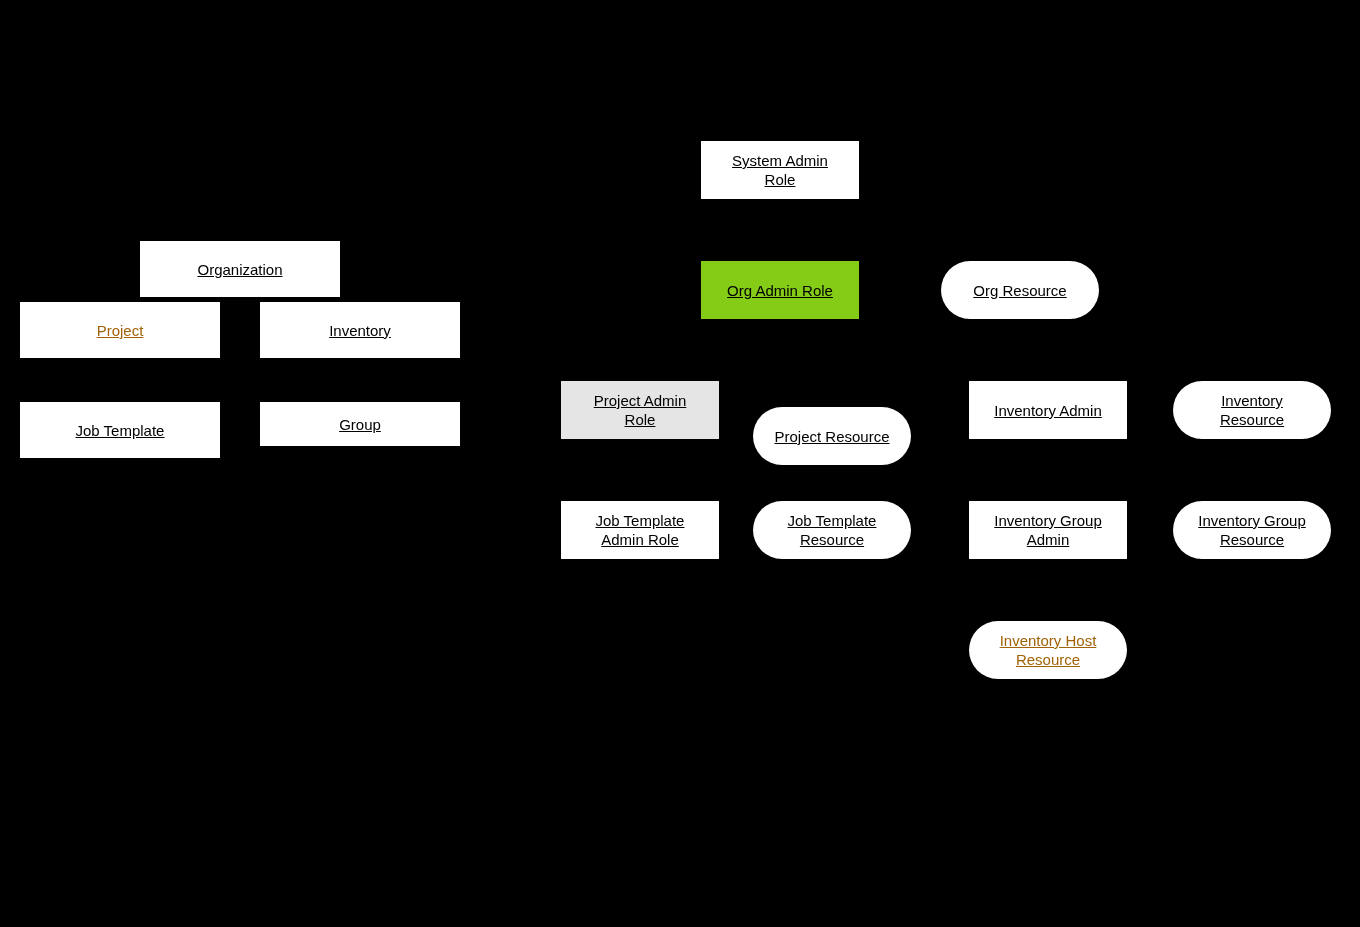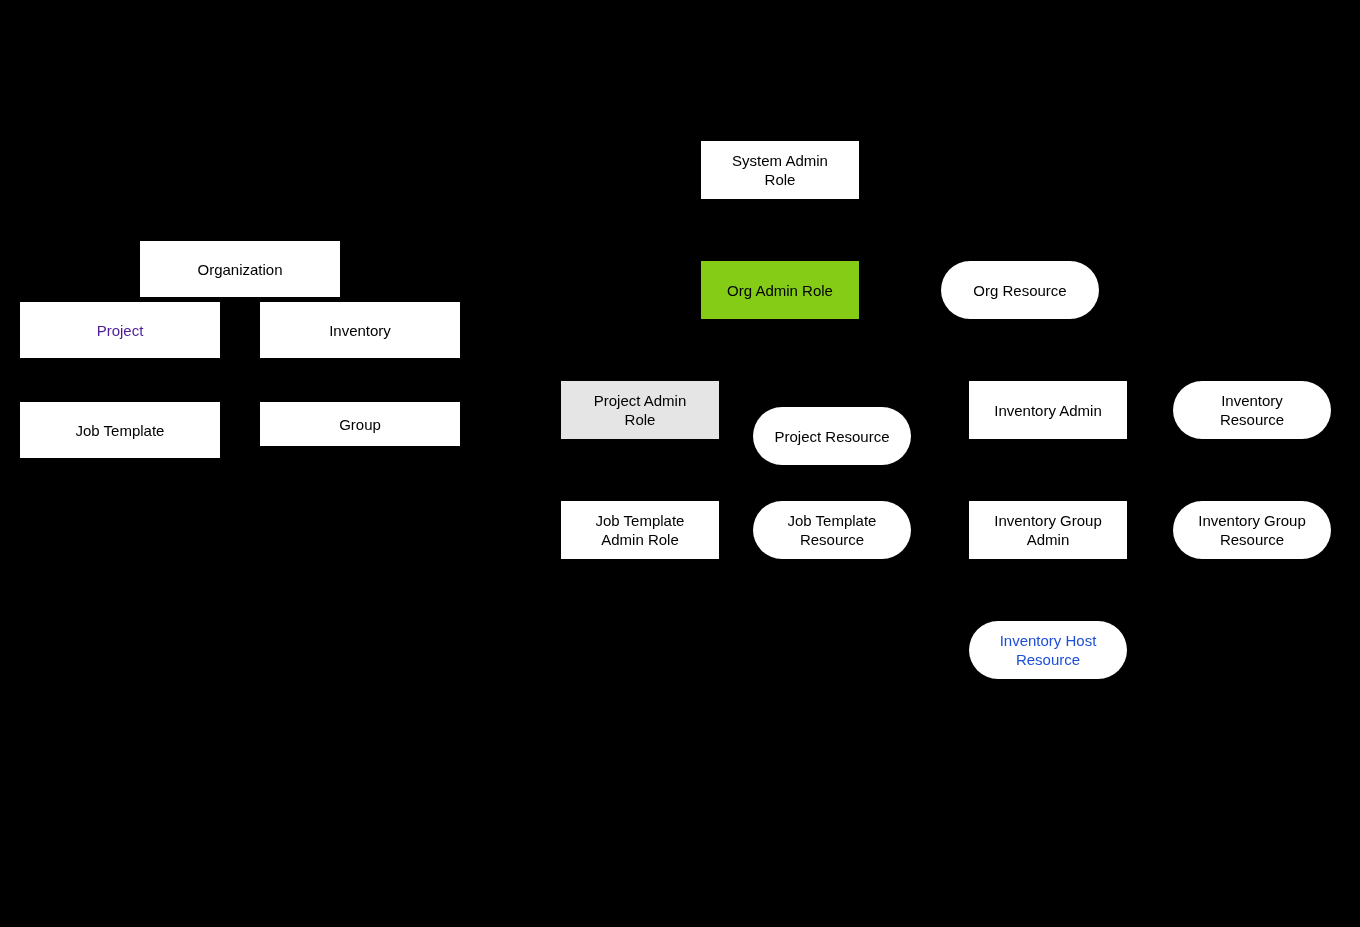--- a/index.html
+++ b/index.html
@@ -21,34 +21,35 @@
     color: #000000;
     display: flex;
     align-items: center;
     justify-content: center;
     text-align: center;
     font-size: 15px;
     line-height: 19px;
     box-sizing: border-box;
     padding: 2px 6px;
     white-space: pre-line;
+    text-decoration: underline;
   }
   .node.rect {
     border-radius: 0;
   }
   .node.pill {
     border-radius: 999px;
   }
 </style>
 </head>
 <body>
 
 <div id="canvas" style="background: rgb(0, 0, 0);">
     <div class="node rect" style="left: 140px; top: 201px; width: 200px; height: 56px; background: rgb(255, 255, 255); color: rgb(0, 0, 0); margin-top: 40px;">Organization</div>
-    <div class="node rect" style="left: 20px; top: 302px; width: 200px; height: 56px; background: rgb(255, 255, 255); color: #4c1d95;">Project</div>
+    <div class="node rect" style="left: 20px; top: 302px; width: 200px; height: 56px; background: rgb(255, 255, 255); color: #a16207;">Project</div>
     <div class="node rect" style="left: 260px; top: 302px; width: 200px; height: 56px; background: rgb(255, 255, 255); color: rgb(0, 0, 0);">Inventory</div>
     <div class="node rect" style="left: 20px; top: 402px; width: 200px; height: 56px; background: rgb(255, 255, 255); color: rgb(0, 0, 0);">Job Template</div>
     <div class="node rect" style="left: 260px; top: 402px; width: 200px; height: 44px; background: rgb(255, 255, 255); color: rgb(0, 0, 0);">Group</div>
     <div class="node rect" style="left: 701px; top: 141px; width: 158px; height: 58px; background: rgb(255, 255, 255); color: rgb(0, 0, 0);">System Admin
 Role</div>
     <div class="node rect" style="left: 701px; top: 261px; width: 158px; height: 58px; background: #84cc16; color: rgb(0, 0, 0);">Org Admin Role</div>
     <div class="node pill" style="left: 941px; top: 261px; width: 158px; height: 58px; background: rgb(255, 255, 255); color: rgb(0, 0, 0);">Org Resource</div>
     <div class="node rect" style="left: 561px; top: 381px; width: 158px; height: 58px; background: #e5e5e5; color: rgb(0, 0, 0);">Project Admin
 Role</div>
     <div class="node pill" style="left: 753px; top: 381px; width: 158px; height: 58px; background: rgb(255, 255, 255); color: rgb(0, 0, 0); margin-top: 26px;">Project Resource</div>
@@ -56,15 +57,15 @@
     <div class="node pill" style="left: 1173px; top: 381px; width: 158px; height: 58px; background: rgb(255, 255, 255); color: rgb(0, 0, 0);">Inventory
 Resource</div>
     <div class="node rect" style="left: 561px; top: 501px; width: 158px; height: 58px; background: rgb(255, 255, 255); color: rgb(0, 0, 0);">Job Template
 Admin Role</div>
     <div class="node pill" style="left: 753px; top: 501px; width: 158px; height: 58px; background: rgb(255, 255, 255); color: rgb(0, 0, 0);">Job Template
 Resource</div>
     <div class="node rect" style="left: 969px; top: 501px; width: 158px; height: 58px; background: rgb(255, 255, 255); color: rgb(0, 0, 0);">Inventory Group
 Admin</div>
     <div class="node pill" style="left: 1173px; top: 501px; width: 158px; height: 58px; background: rgb(255, 255, 255); color: rgb(0, 0, 0);">Inventory Group
 Resource</div>
-    <div class="node pill" style="left: 969px; top: 621px; width: 158px; height: 58px; background: rgb(255, 255, 255); color: #1d4ed8;">Inventory Host
+    <div class="node pill" style="left: 969px; top: 621px; width: 158px; height: 58px; background: rgb(255, 255, 255); color: #a16207;">Inventory Host
 Resource</div>
   </div>
 
 </body></html>

